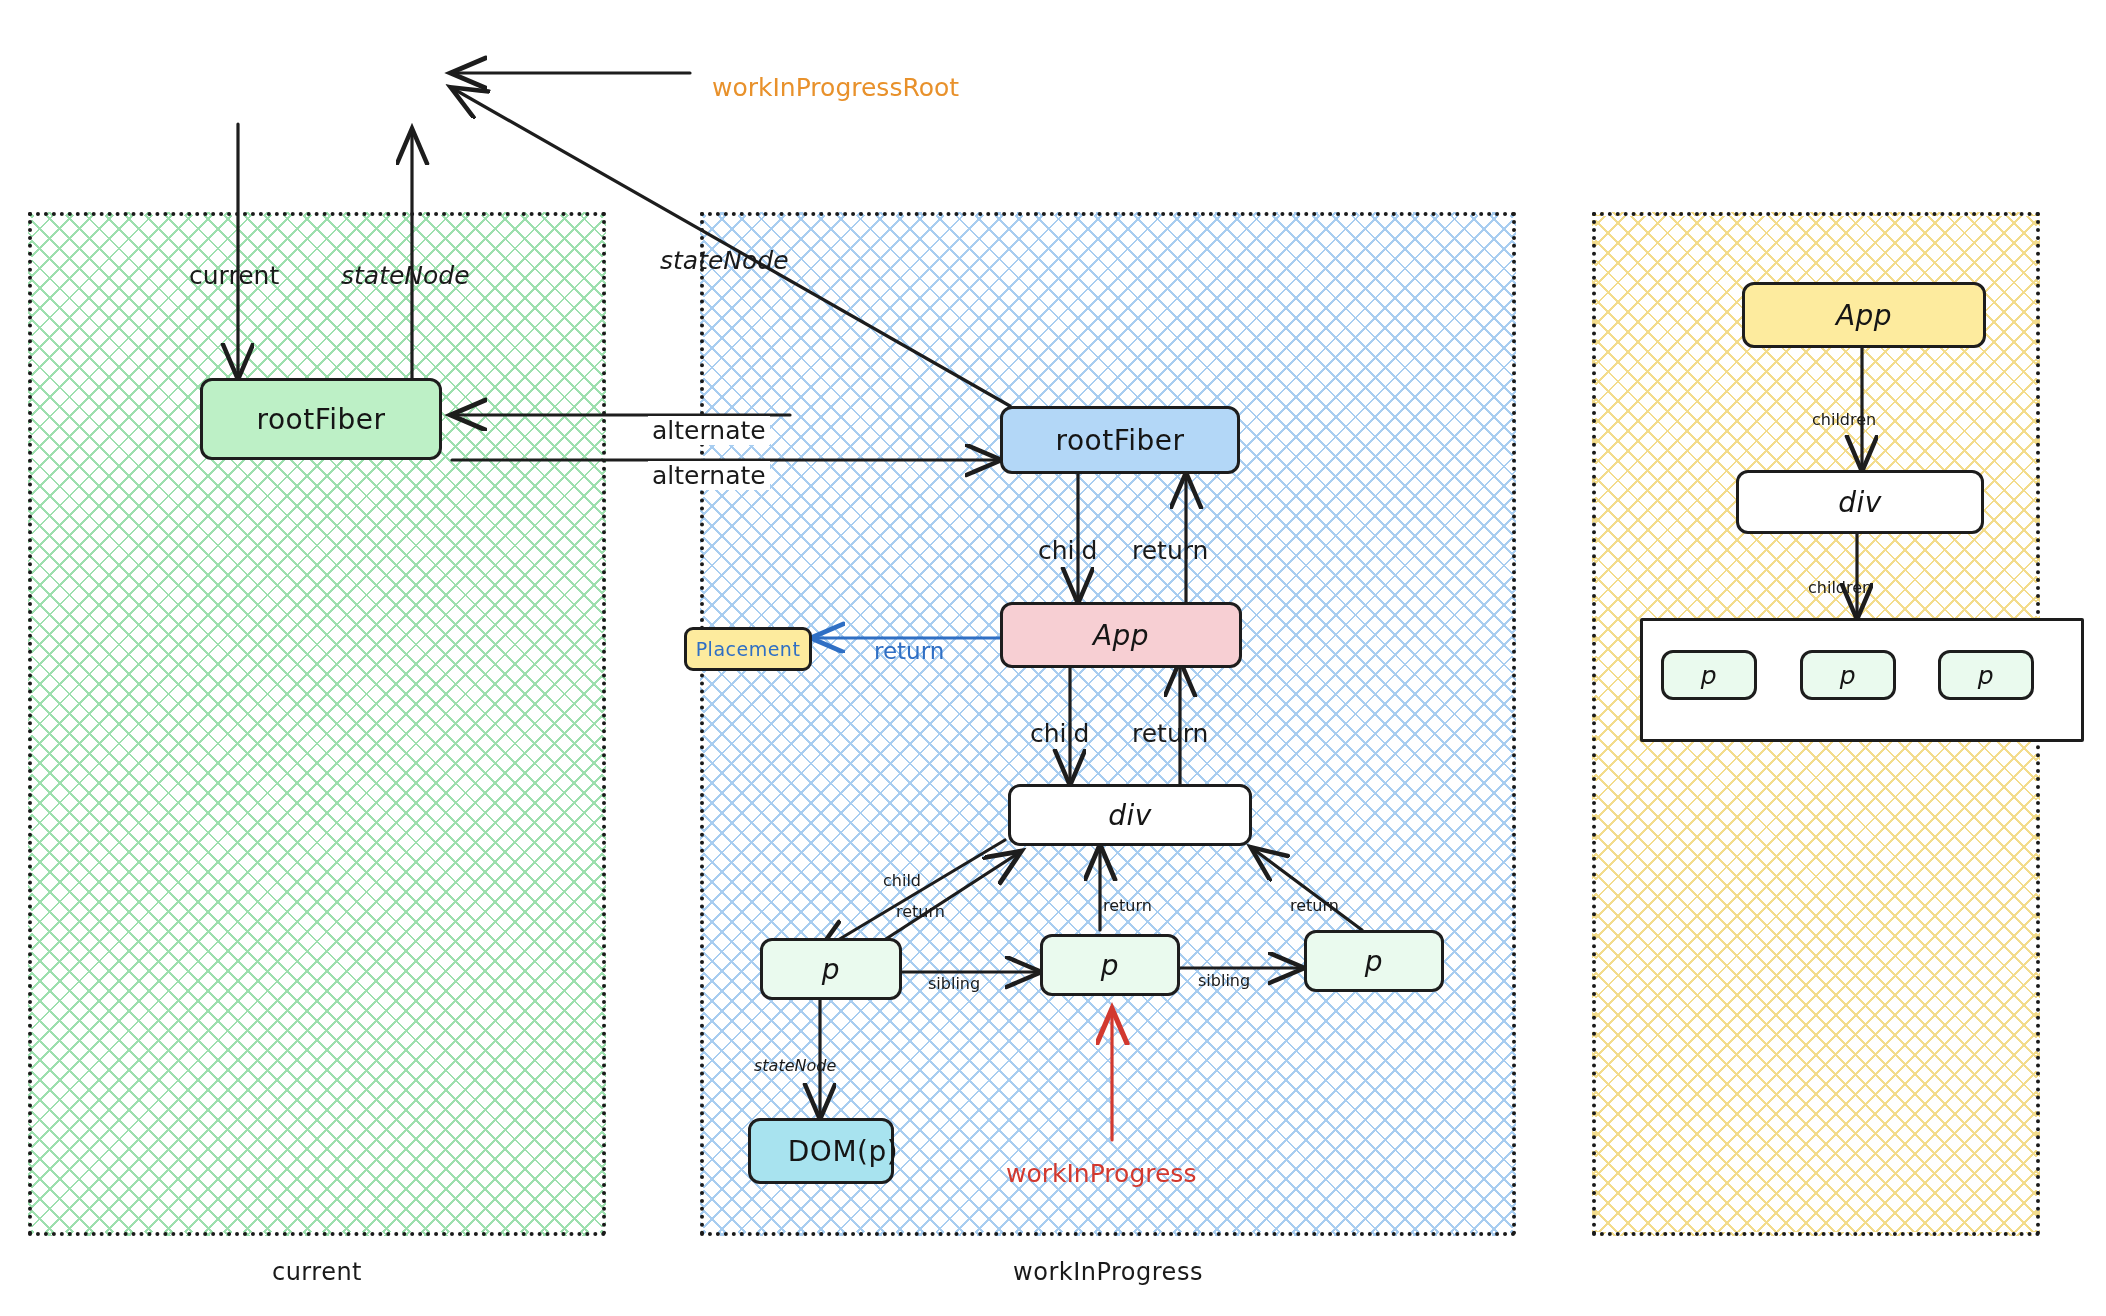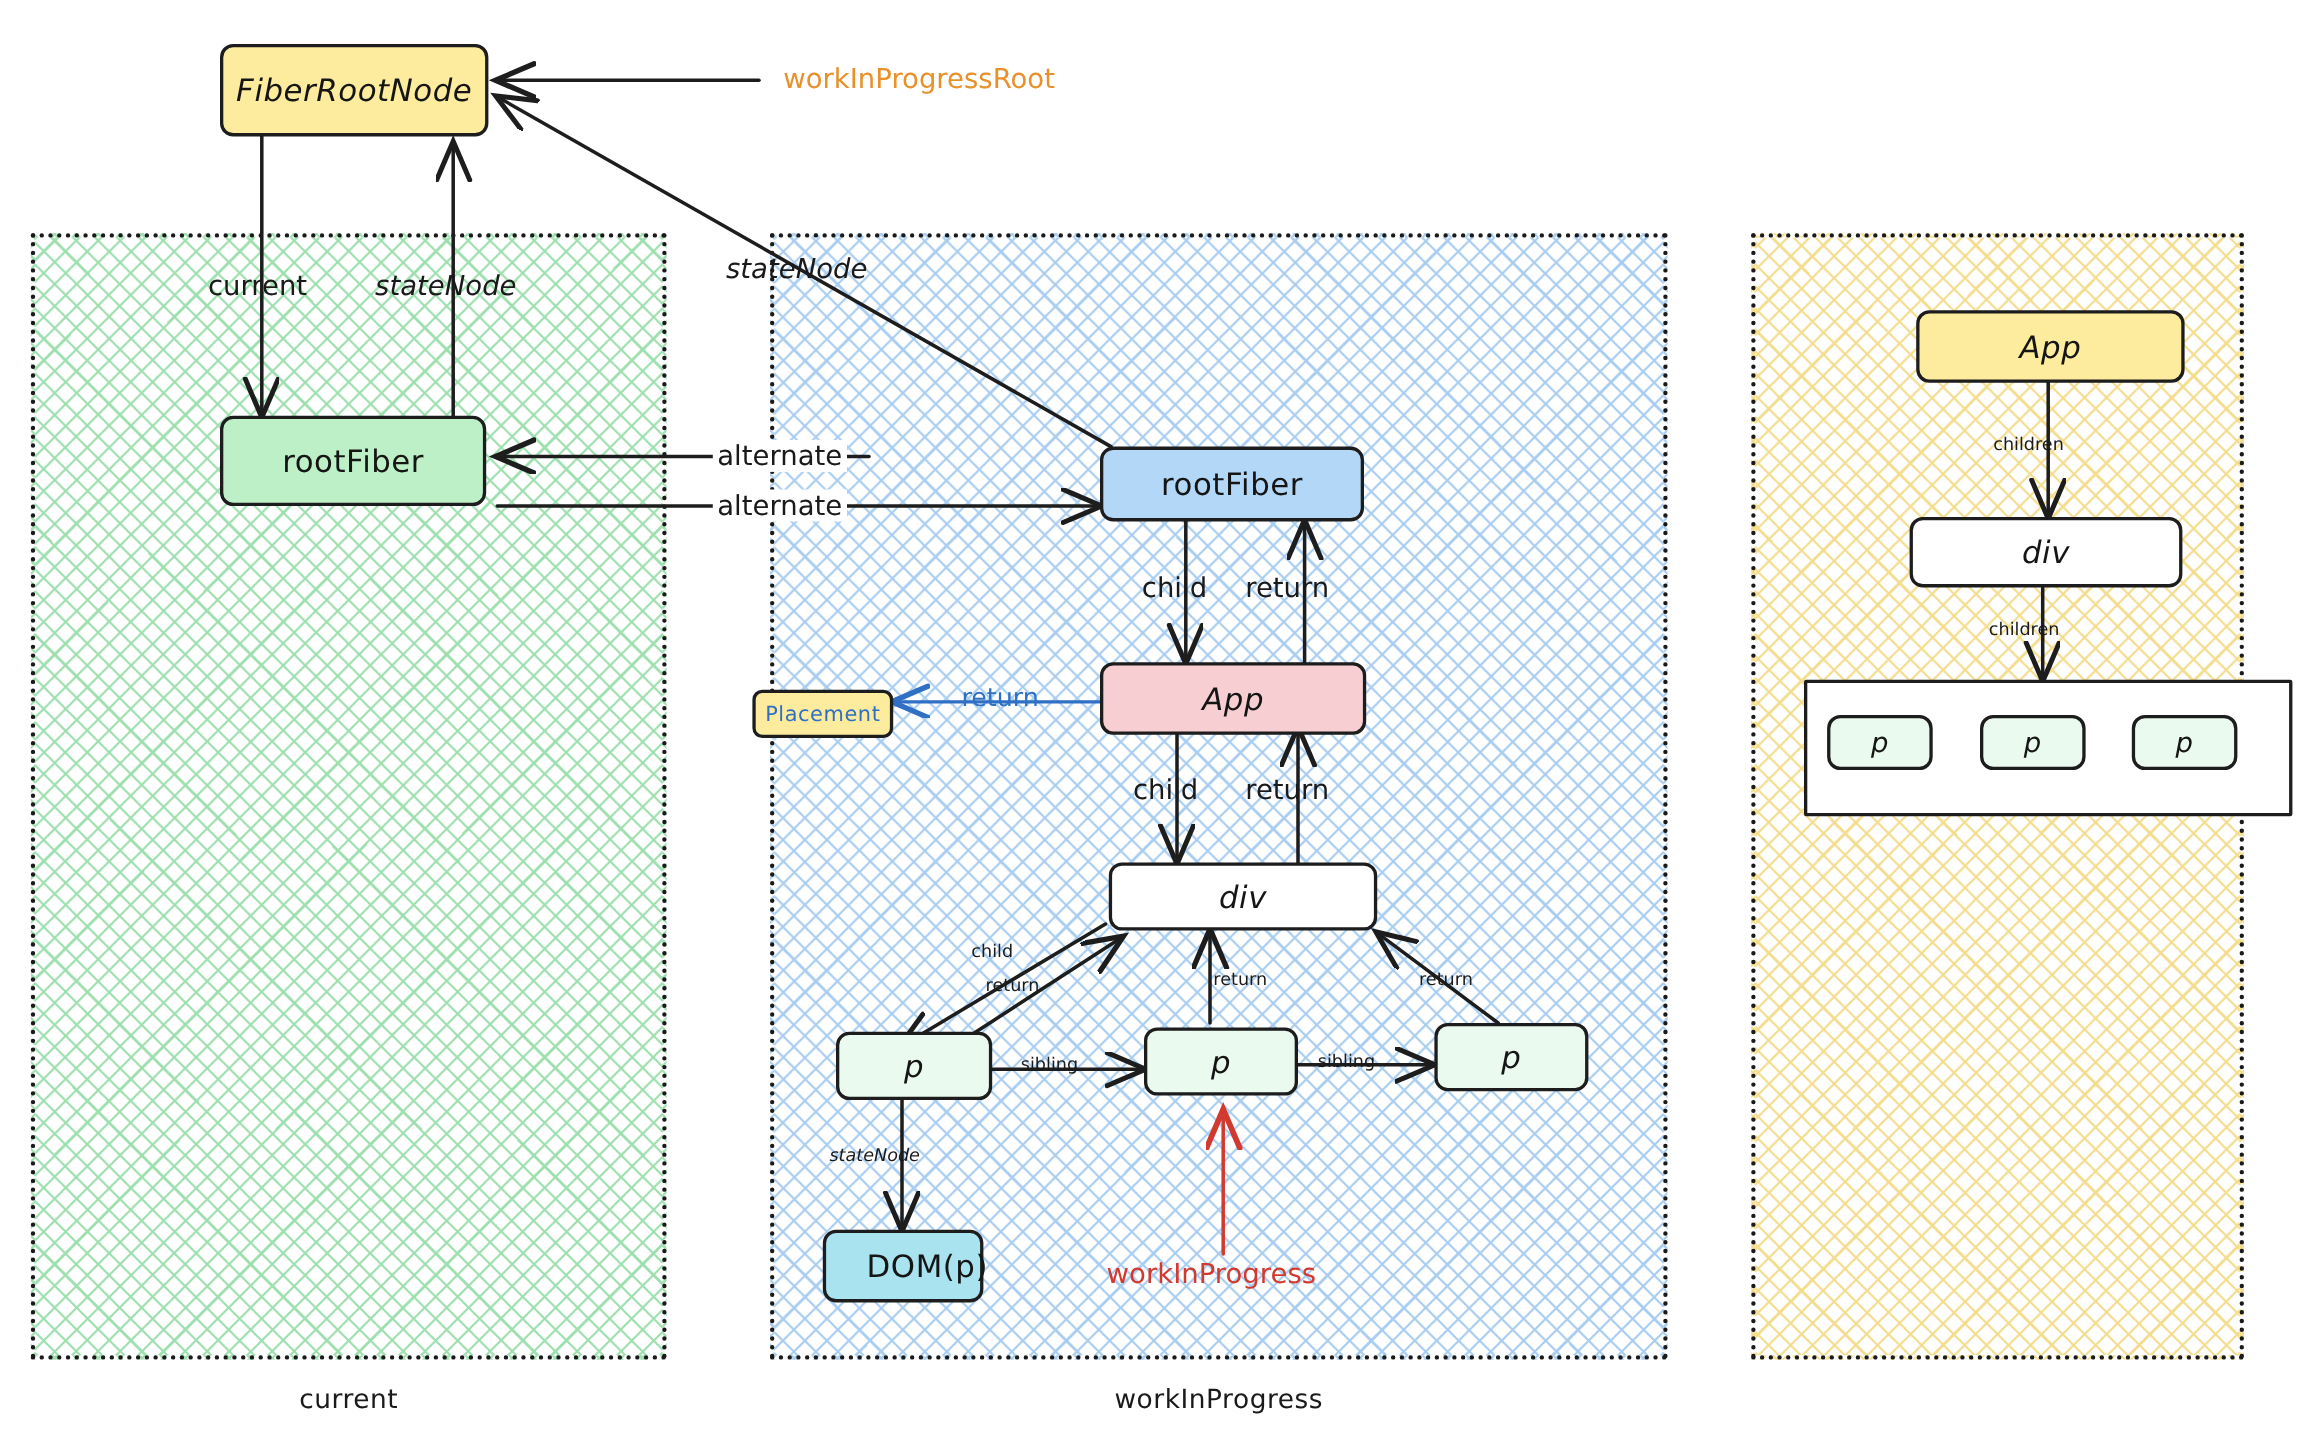--- a/index.html
+++ b/index.html
@@ -55,21 +55,21 @@
   .plainbox{
     position:absolute;box-sizing:border-box;background:#fff;
     border:3.5px solid #1d1d1d;border-radius:2px;
   }
 
   
   svg.overlay{position:absolute;left:0;top:0;width:2106px;height:1316px;overflow:visible;}
 
   
   .lbl{
-    position:absolute;font-size:25px;color:#1a1a1a;white-space:nowrap;
+    position:absolute;font-size:25px;color:#1a1a1a;white-space:nowrap;margin-top:16px;
   }
   .lbl.ital{font-style:italic;}
   .lbl.small{font-size:16px;}
   .lbl.orange{color:#e8912b;font-size:25px;}
   .lbl.red{color:#d2392f;font-size:25px;}
   .lbl.blue{color:#2f6fc4;font-size:23px;}
 </style>
 </head>
 <body>
 
@@ -141,21 +141,20 @@
 
     <g stroke="#2f6fc4" stroke-width="3" fill="none" stroke-linecap="round">
       <path d="M1000,638 L812,638" marker-end="url(#ahb)"></path>
     </g>
 
     <g stroke="#d2392f" stroke-width="3.2" fill="none" stroke-linecap="round">
       <path d="M1112,1140 L1112,1010" marker-end="url(#ahr)"></path>
     </g>
   </svg>
 
-  <div class="node n-yellow" style="left:200px;top:40px;width:244px;height:84px;">FiberRootNode</div>
 
   <div class="node n-green plain" style="left:200px;top:378px;width:242px;height:82px;">rootFiber</div>
 
   <div class="node n-blue plain" style="left:1000px;top:406px;width:240px;height:68px;">rootFiber</div>
 
   <div class="node n-pink" style="left:1000px;top:602px;width:242px;height:66px;">App</div>
 
   <div class="node n-flagbox" style="left:684px;top:615px;width:128px;height:44px;">Placement</div>
 
   <div class="node n-white" style="left:1008px;top:784px;width:244px;height:62px;">div</div>

